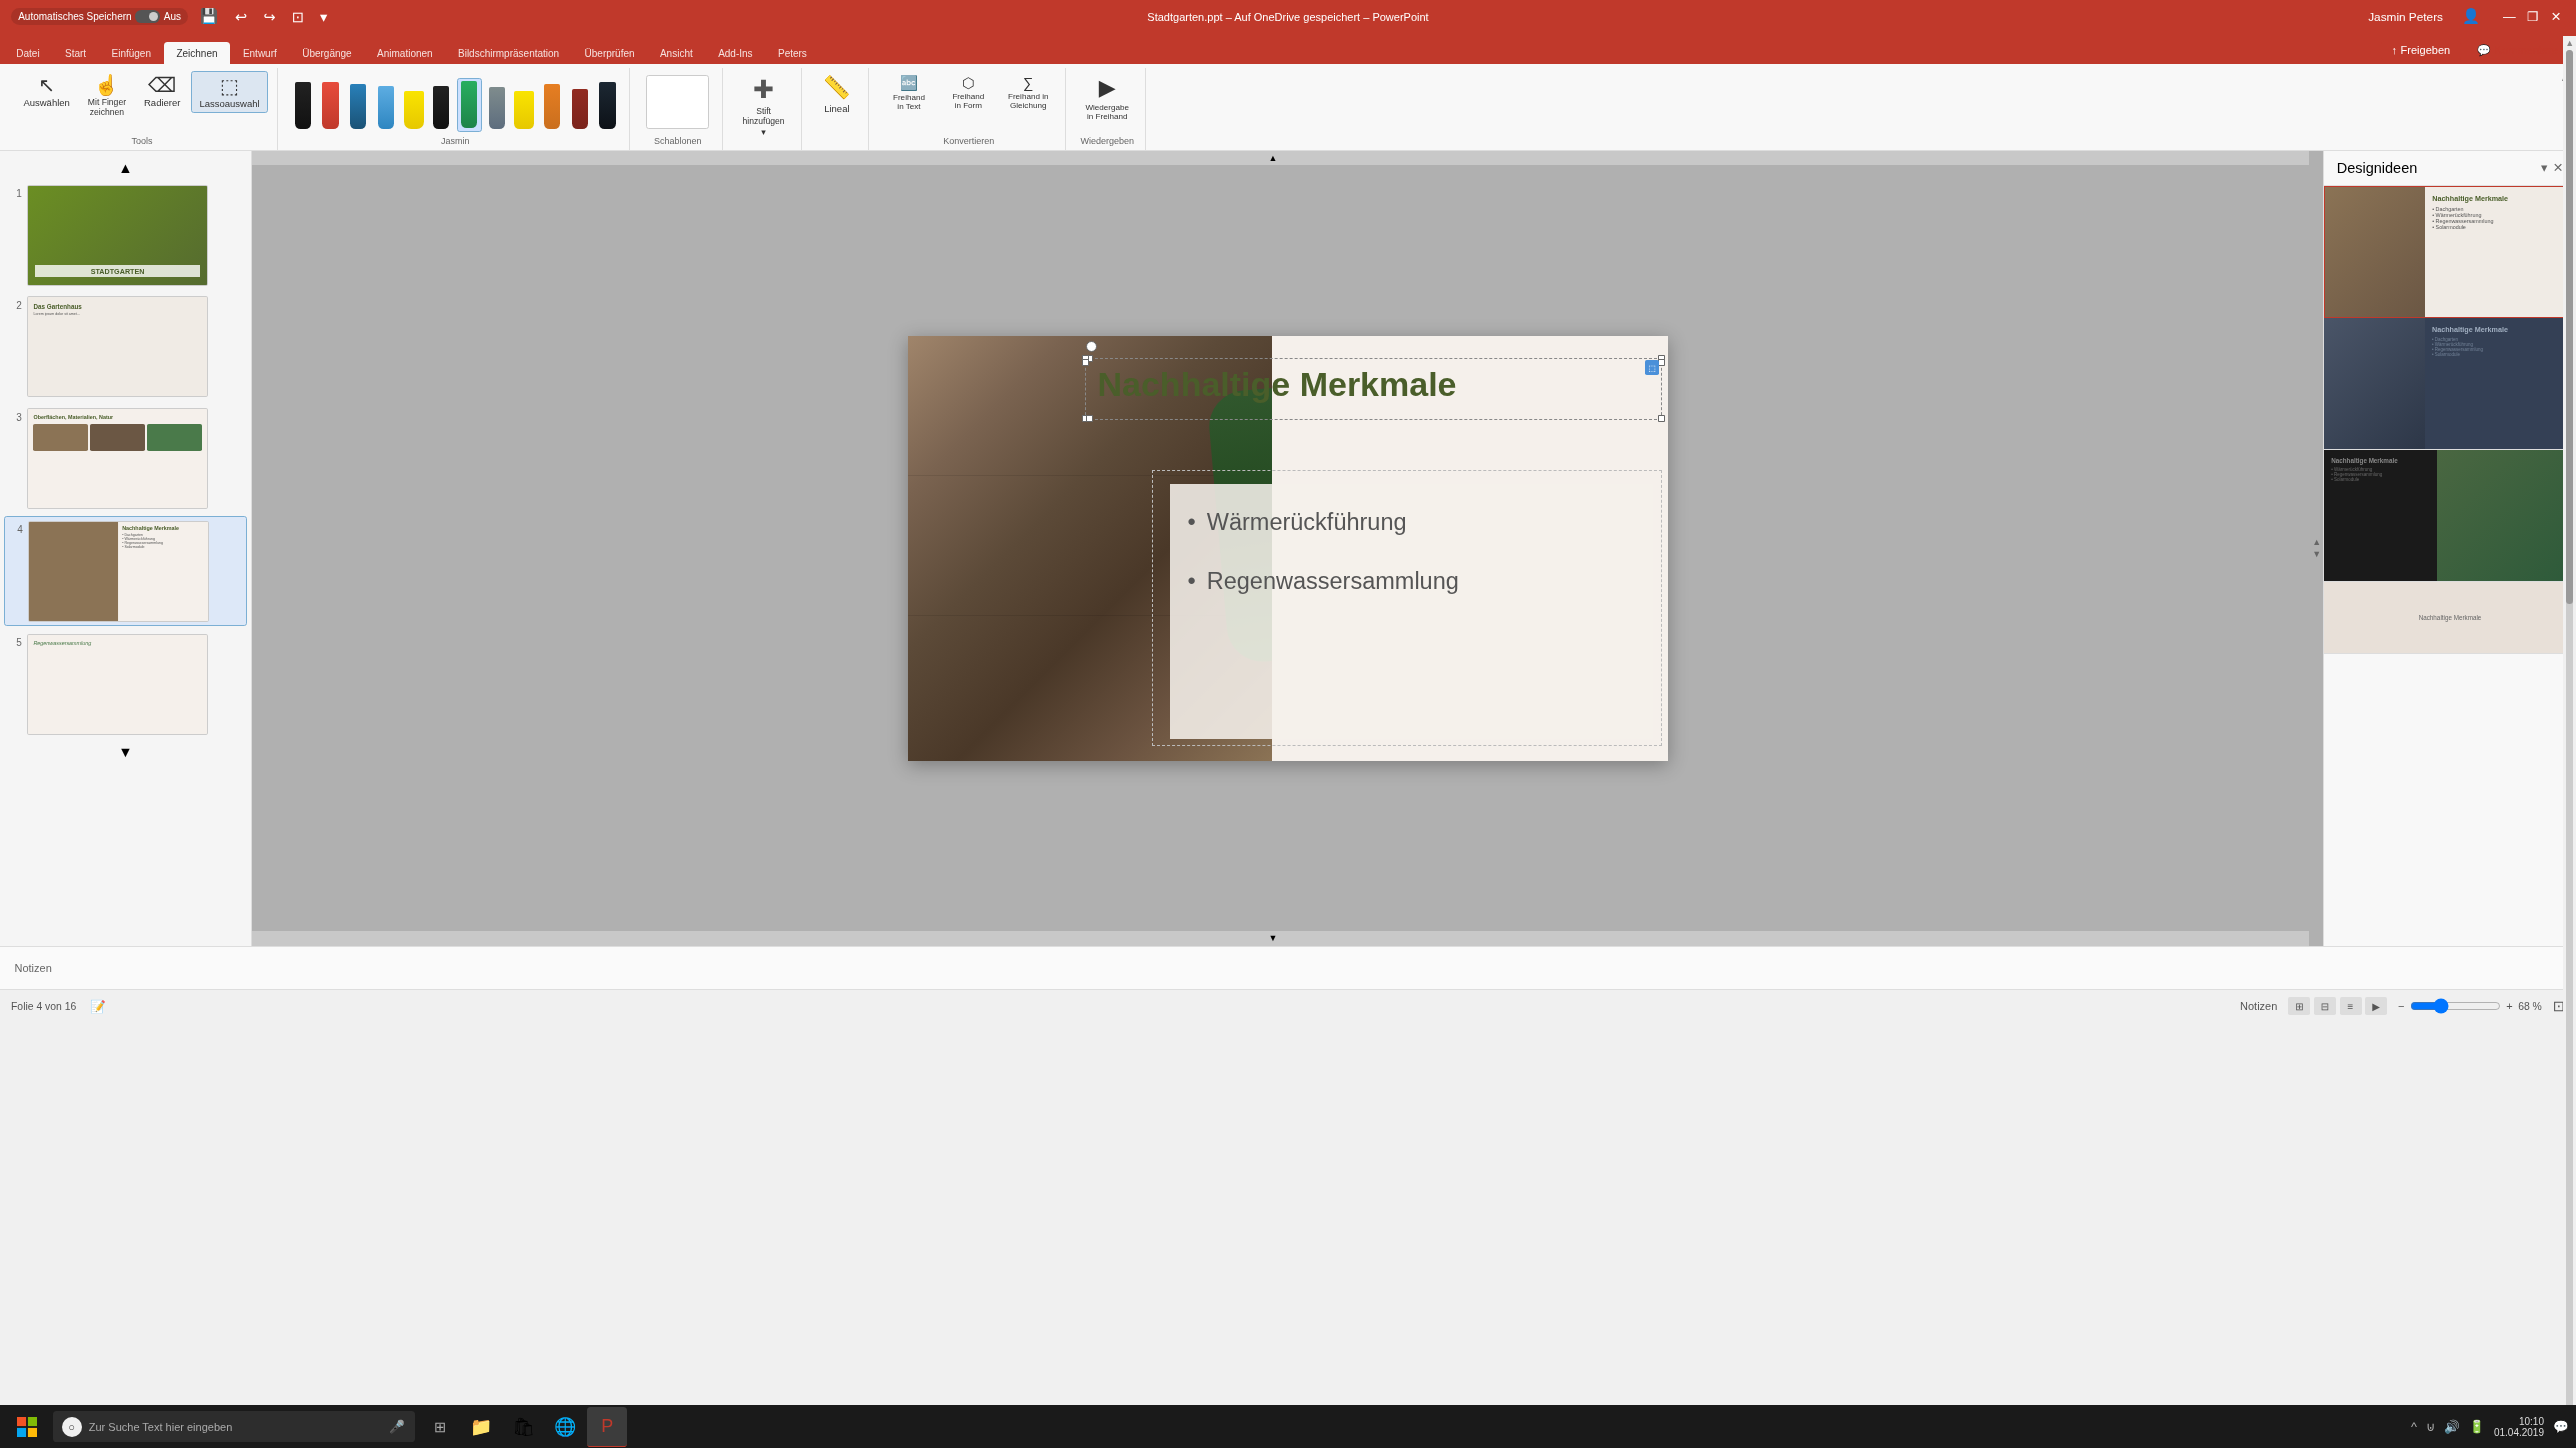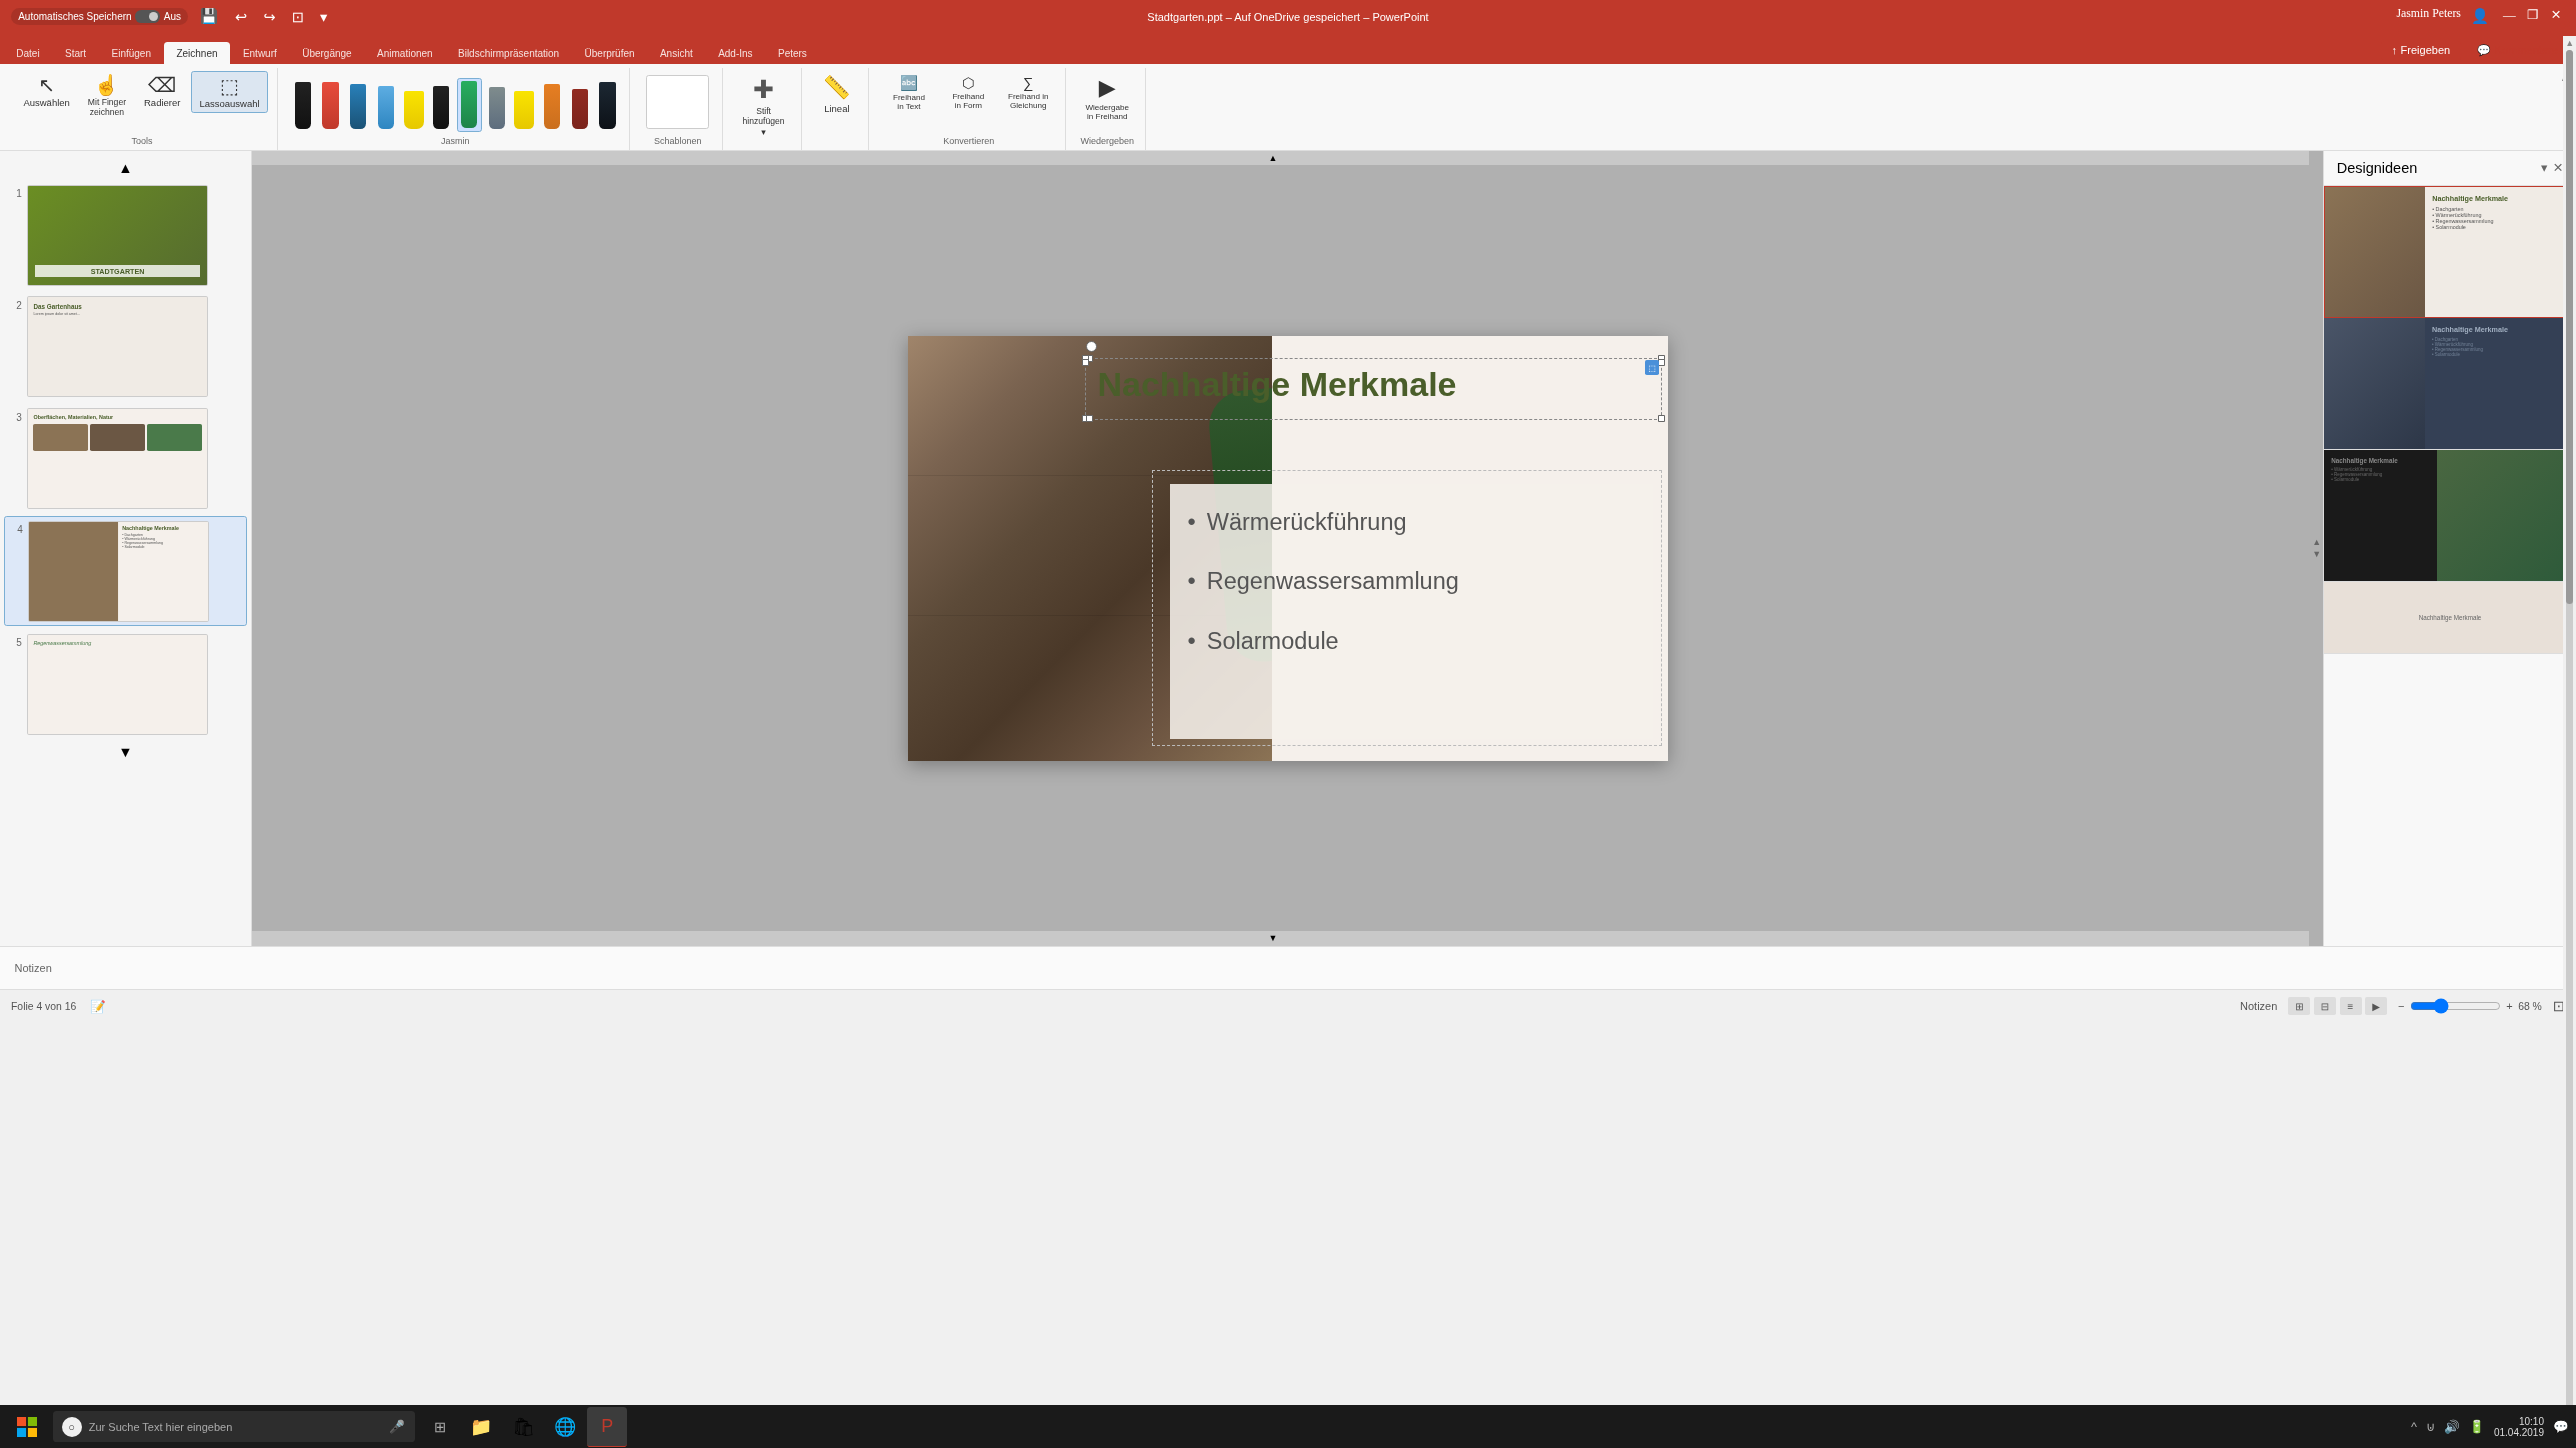--- a/index.html
+++ b/index.html
@@ -11,21 +11,21 @@
       height: 33px;
       display: flex;
       align-items: center;
       justify-content: space-between;
       padding: 0 11px;
       color: white;
       font-size: 11.8px;
     }
     .title-bar-left { display: flex; align-items: center; gap: 9px; }
     .title-bar-center { position: absolute; left: 50%; transform: translateX(-50%); font-size: 11px; color: white; }
-    .title-bar-right { display: flex; align-items: flex-start; gap: 7px; margin-left: auto; font-family: Liberation Serif, serif; }
+    .title-bar-right { display: flex; align-items: center; gap: 16px; margin-left: auto; }
     .autosave-toggle {
       background: #a93226;
       border-radius: 9px;
       padding: 1.8px 7.2px;
       font-size: 10px;
       display: flex; align-items: center; gap: 3.6px;
     }
     .toggle-pill {
       width: 25px; height: 12.7px; background: #555; border-radius: 6.3px;
       display: inline-flex; align-items: center; padding: 1.8px;
@@ -474,21 +474,20 @@
 
       <div style="position:absolute;top:29px;left:190px;right:14.5px;">
         <div style="font-size:34px;color:#4a5e2a;font-weight:600;font-family:'Trebuchet MS',sans-serif;">Nachhaltige Merkmale</div>
       </div>
 
       <div style="position:absolute;top:134px;left:244px;right:5.4px;bottom:14.5px;border:0.9px dashed #bbb;"></div>
 
       <div style="position:absolute;top:148px;left:262px;right:14.5px;bottom:22px;background:rgba(245,240,235,0.88);padding:9px 18px;">
         <div class="slide-bullet">Wärmerückführung</div>
         <div class="slide-bullet">Regenwassersammlung</div>
-        <div class="slide-bullet">Solarmodule</div>
       </div>
     </div>
 
     <div style="position:absolute;right:1.8px;top:50%;transform:translateY(-50%);display:flex;flex-direction:column;gap:1.8px;">
       <div style="cursor:pointer;font-size:9px;color:#666;">▲</div>
       <div style="cursor:pointer;font-size:9px;color:#666;">▼</div>
     </div>
     <div style="position:absolute;bottom:0;right:14.5px;width:100%;height:14.5px;background:#c8c8c8;display:flex;align-items:center;justify-content:center;font-size:9px;cursor:pointer;">▼</div>
   </div>
 

